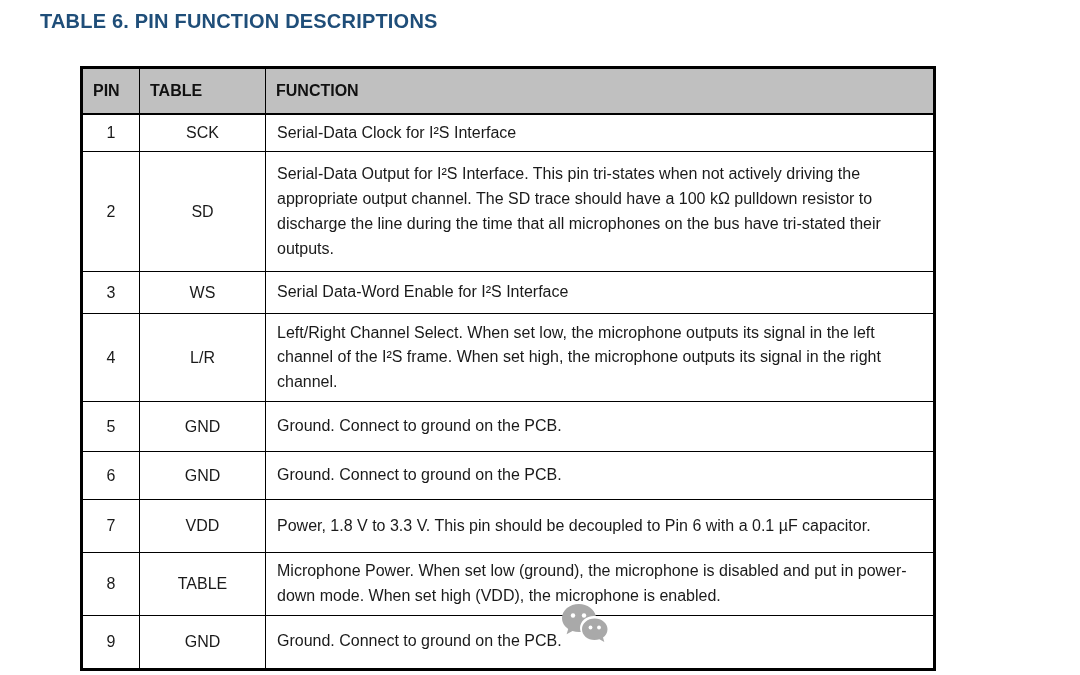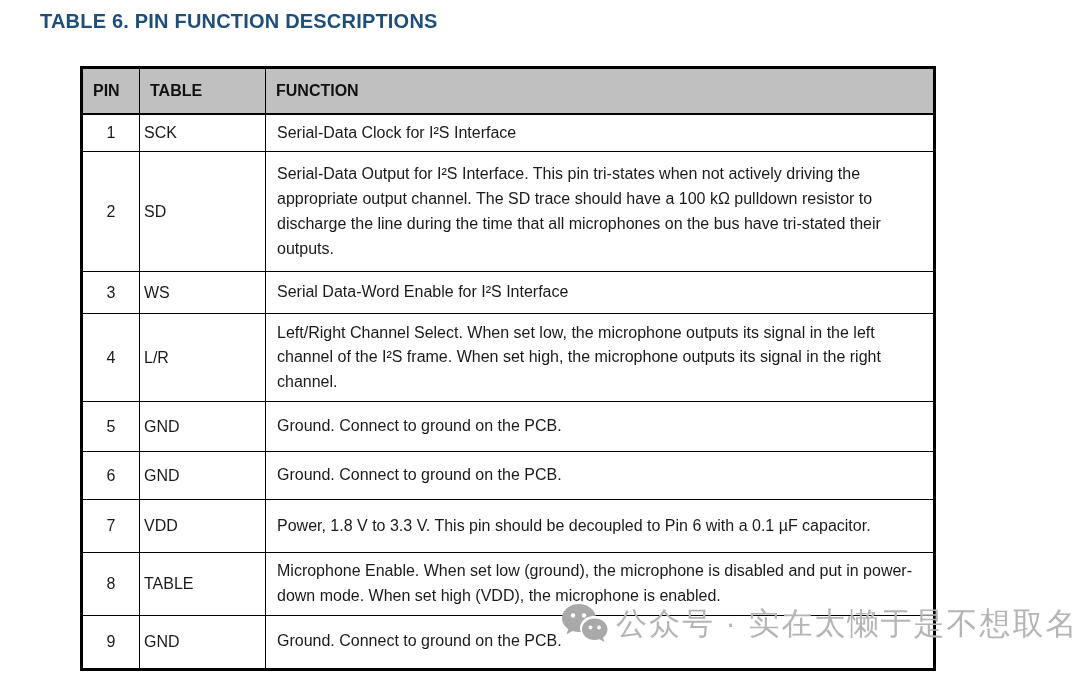--- a/index.html
+++ b/index.html
@@ -49,21 +49,21 @@
     border-bottom: 2.5px solid #000000;
     color: #111111;
   }
   .col-pin  { width: 58px; }
   .col-name { width: 126px; }
   td.cell-pin {
     text-align: center;
     padding: 0 2px;
   }
   td.cell-name {
-    text-align: left;
+    text-align: center;
     padding: 0 4px;
   }
   td.cell-function {
     text-align: left;
     padding: 6px 4px 6px 11px;
     line-height: 1.55;
   }
   
   tr.hdr  { height: 46px; }
   tr.r1 { height: 30px; }
@@ -149,35 +149,34 @@
       <td class="cell-function">Ground. Connect to ground on the PCB.</td>
     </tr>
     <tr class="r7">
       <td class="cell-pin">7</td>
       <td class="cell-name">VDD</td>
       <td class="cell-function">Power, 1.8 V to 3.3 V. This pin should be decoupled to Pin 6 with a 0.1 µF capacitor.</td>
     </tr>
     <tr class="r8">
       <td class="cell-pin">8</td>
       <td class="cell-name">TABLE</td>
-      <td class="cell-function">Microphone Enable. When set low (ground), the microphone is disabled and put in power-down mode. When set high (VDD), the microphone is enabled.</td>
+      <td class="cell-function">Microphone Power. When set low (ground), the microphone is disabled and put in power-down mode. When set high (VDD), the microphone is enabled.</td>
     </tr>
     <tr class="r9">
       <td class="cell-pin">9</td>
       <td class="cell-name">GND</td>
       <td class="cell-function">Ground. Connect to ground on the PCB.</td>
     </tr>
   </tbody>
 </table>
 
 <div class="watermark">
   <svg class="wm-icon" viewBox="0 0 48 44" xmlns="http://www.w3.org/2000/svg">
 
     <path fill="#a9a9a9" d="M19 2 C9.6 2 2 8.3 2 16.1 c0 4.4 2.4 8.3 6.2 10.9 l-1.6 5.2 5.9-3.1 c2 .6 4.2 1 6.5 1 .6 0 1.2 0 1.8-.1 -.5-1.2-.8-2.6-.8-4 0-6.7 6.2-12.1 13.9-12.1 .7 0 1.3 0 2 .1 C34.2 7.4 27.3 2 19 2 Z"></path>
     <circle fill="#ffffff" cx="13" cy="13.5" r="2.2"></circle>
     <circle fill="#ffffff" cx="24" cy="13.5" r="2.2"></circle>
 
     <path fill="#a9a9a9" d="M34.5 16.5 c-6.9 0-12.5 4.8-12.5 10.8 0 6 5.6 10.8 12.5 10.8 1.7 0 3.4-.3 4.9-.8l4.9 2.6-1.3-4.3c2.7-2 4.5-4.9 4.5-8.3 0-6-5.6-10.8-13-10.8 Z"></path>
     <circle fill="#ffffff" cx="30.5" cy="25.5" r="1.9"></circle>
     <circle fill="#ffffff" cx="39" cy="25.5" r="1.9"></circle>
   </svg>
-  <span class="wm-text">公众号 · 实在太懒于是不想取名</span>
 </div>
 
 </body></html>

